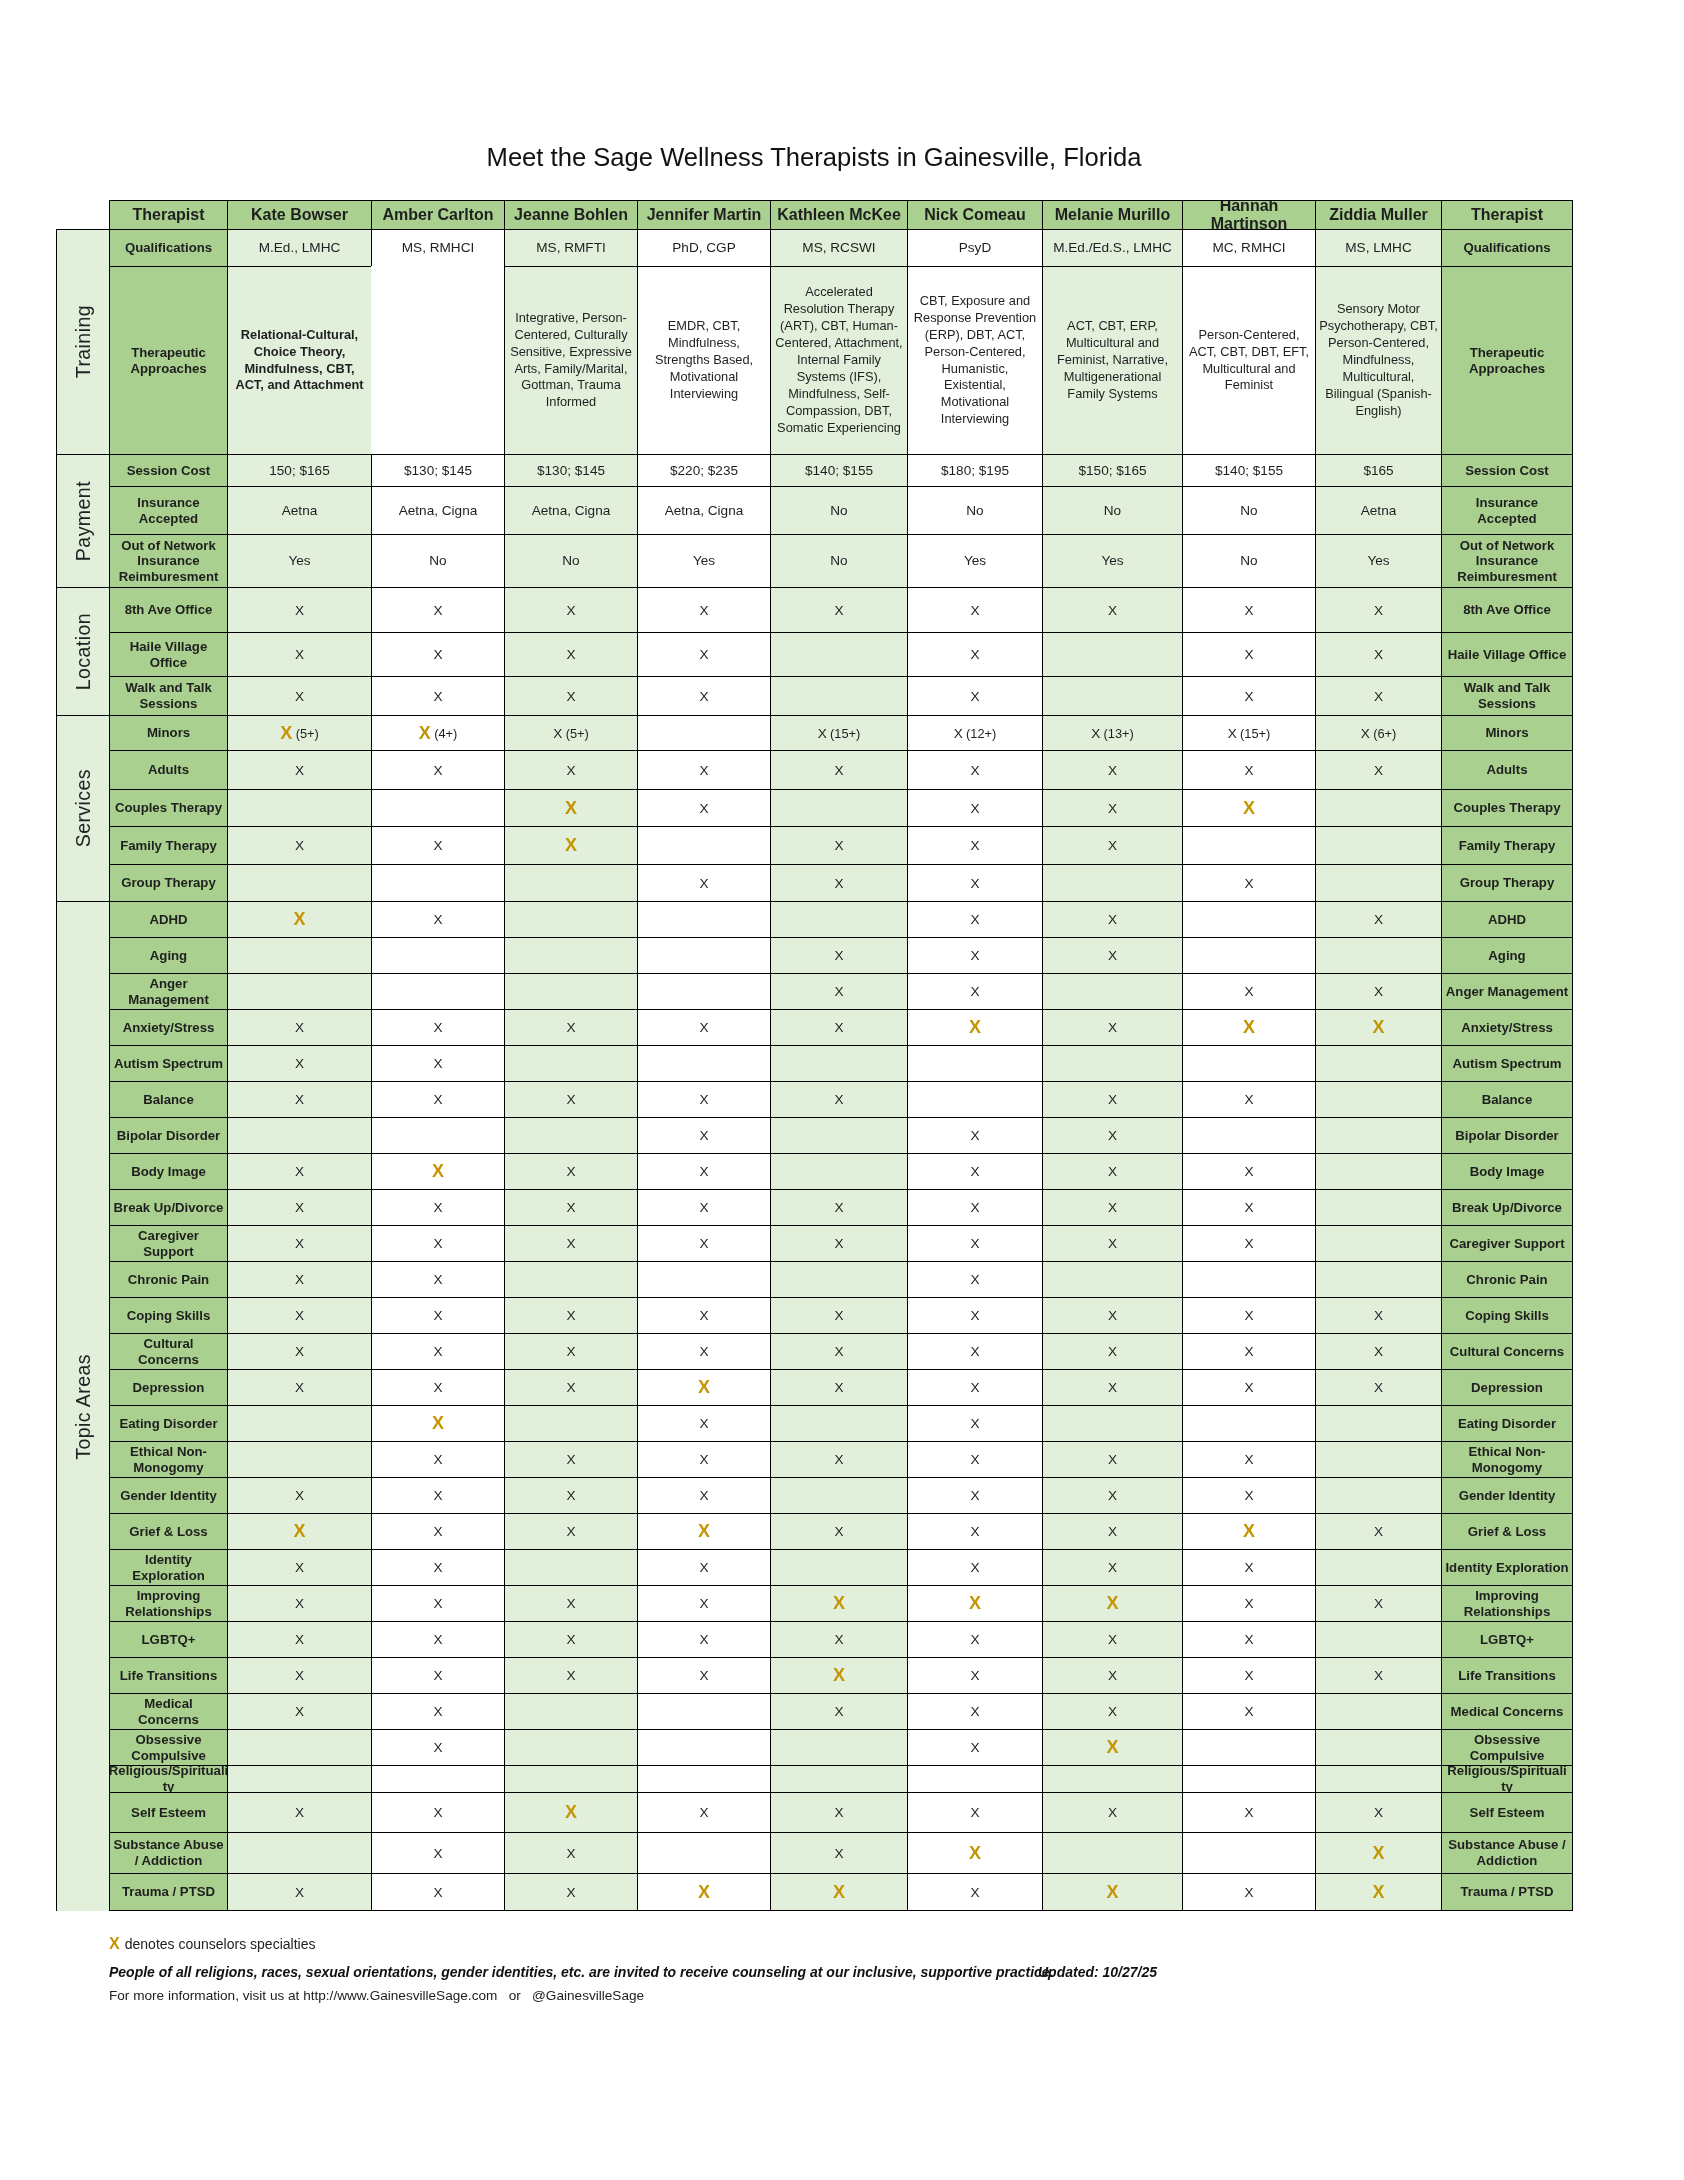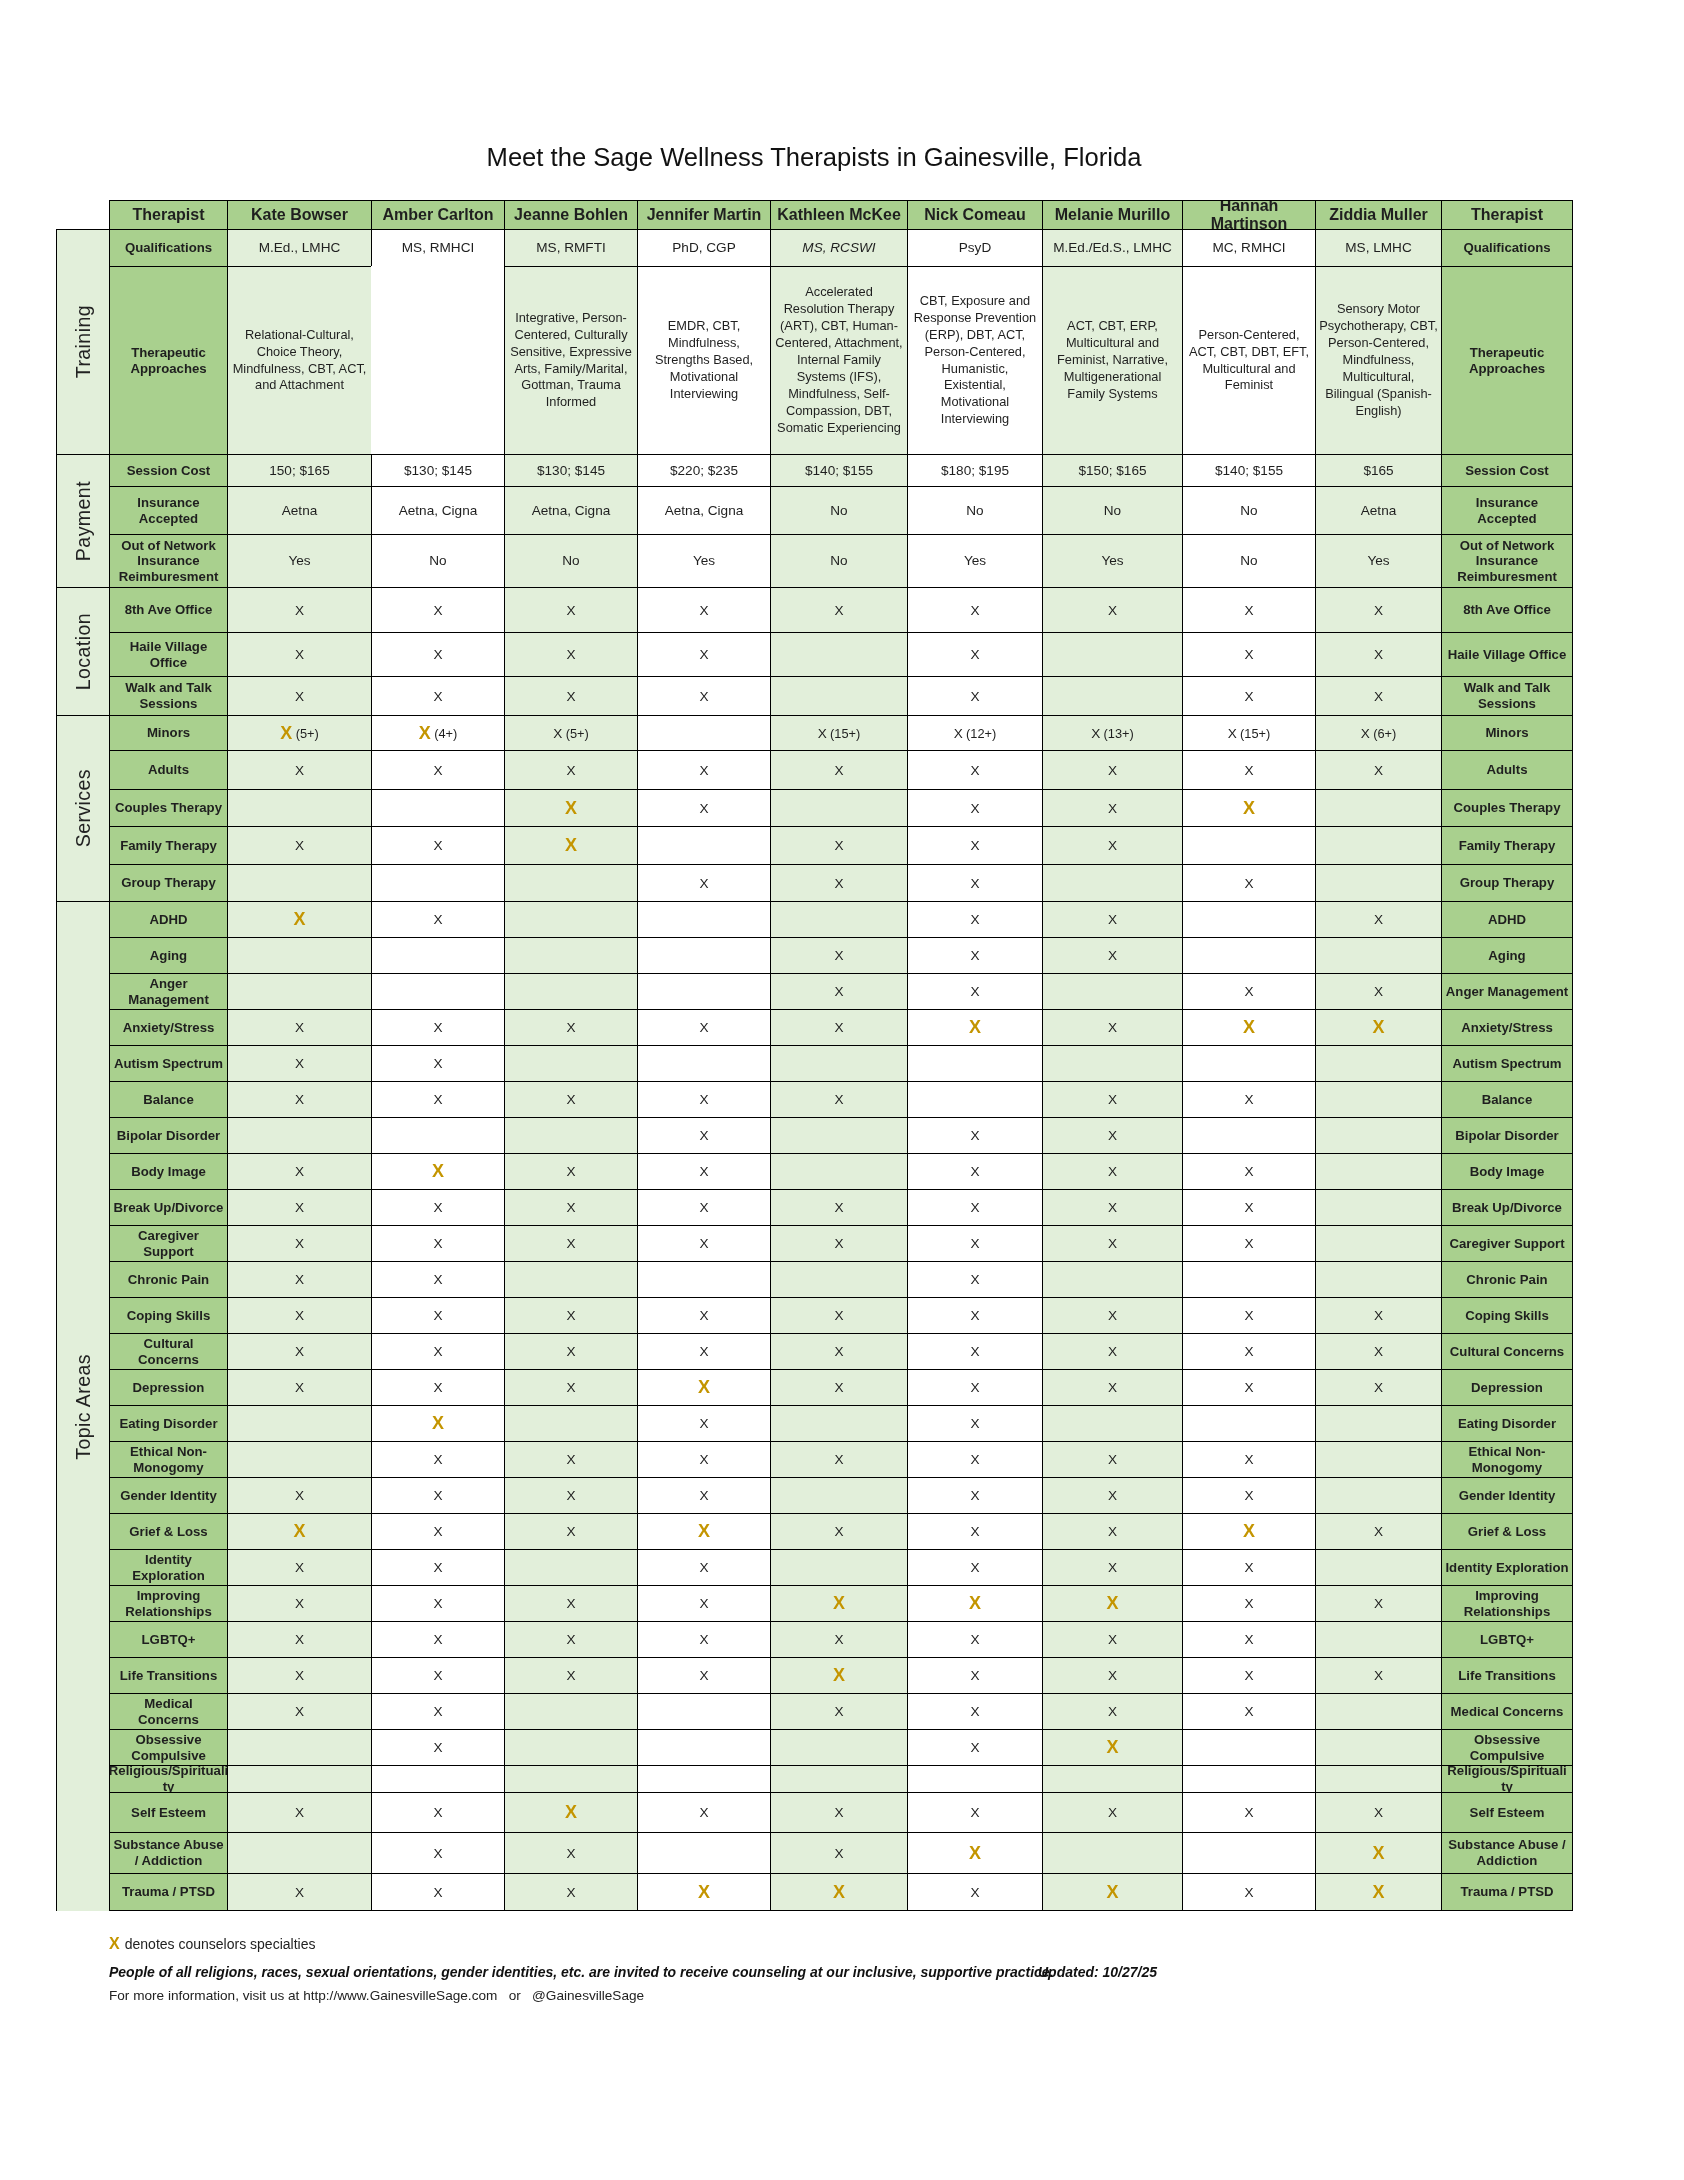--- a/index.html
+++ b/index.html
@@ -85,28 +85,28 @@
     <div class="cell hdr" style="grid-area: 1 / 11;">Ziddia Muller</div>
     <div class="cell hdr last-col" style="grid-area: 1 / 12;">Therapist</div>
     <div class="cell side" style="grid-area: 2 / 1 / span 2;">
       <span>Training</span>
     </div>
     <div class="cell rowlabel" style="grid-area: 2 / 2;">Qualifications</div>
     <div class="cell lt txt" style="grid-area: 2 / 3;">M.Ed., LMHC</div>
     <div class="cell wh txt" style="grid-area: 2 / 4;">MS, RMHCI</div>
     <div class="cell lt txt" style="grid-area: 2 / 5;">MS, RMFTI</div>
     <div class="cell wh txt" style="grid-area: 2 / 6;">PhD, CGP</div>
-    <div class="cell lt txt" style="grid-area: 2 / 7; font-style: italic;">MS, RCSWI</div>
+    <div class="cell lt txt" style="grid-area: 2 / 7;">MS, RCSWI</div>
     <div class="cell wh txt" style="grid-area: 2 / 8;">PsyD</div>
     <div class="cell lt txt" style="grid-area: 2 / 9;">M.Ed./Ed.S., LMHC</div>
     <div class="cell wh txt" style="grid-area: 2 / 10;">MC, RMHCI</div>
     <div class="cell lt txt" style="grid-area: 2 / 11;">MS, LMHC</div>
     <div class="cell rowlabel last-col" style="grid-area: 2 / 12;">Qualifications</div>
     <div class="cell rowlabel" style="grid-area: 3 / 2;">Therapeutic Approaches</div>
-    <div class="cell lt appr" style="grid-area: 3 / 3;">Relational-Cultural, Choice Theory, Mindfulness, CBT, ACT, and Attachment</div>
+    <div class="cell lt appr" style="grid-area: 3 / 3; font-weight: bold;">Relational-Cultural, Choice Theory, Mindfulness, CBT, ACT, and Attachment</div>
     <div class="cell lt appr" style="grid-area: 3 / 5;">Integrative, Person-Centered, Culturally Sensitive, Expressive Arts, Family/Marital, Gottman, Trauma Informed</div>
     <div class="cell wh appr" style="grid-area: 3 / 6;">EMDR, CBT, Mindfulness, Strengths Based, Motivational Interviewing</div>
     <div class="cell wh appr" style="grid-area: 3 / 8;">CBT, Exposure and Response Prevention (ERP), DBT, ACT, Person-Centered, Humanistic, Existential, Motivational Interviewing</div>
     <div class="cell lt appr" style="grid-area: 3 / 7;">Accelerated Resolution Therapy (ART), CBT, Human-Centered, Attachment, Internal Family Systems (IFS), Mindfulness, Self-Compassion, DBT, Somatic Experiencing</div>
     <div class="cell lt appr" style="grid-area: 3 / 9;">ACT, CBT, ERP, Multicultural and Feminist, Narrative, Multigenerational Family Systems</div>
     <div class="cell wh appr" style="grid-area: 3 / 10;">Person-Centered, ACT, CBT, DBT, EFT, Multicultural and Feminist</div>
     <div class="cell lt appr" style="grid-area: 3 / 11;">Sensory Motor Psychotherapy, CBT, Person-Centered, Mindfulness, Multicultural, Bilingual (Spanish-English)</div>
     <div class="cell rowlabel last-col" style="grid-area: 3 / 12;">Therapeutic Approaches</div>
     <div class="cell side" style="grid-area: 4 / 1 / span 3;">
       <span>Payment</span>

